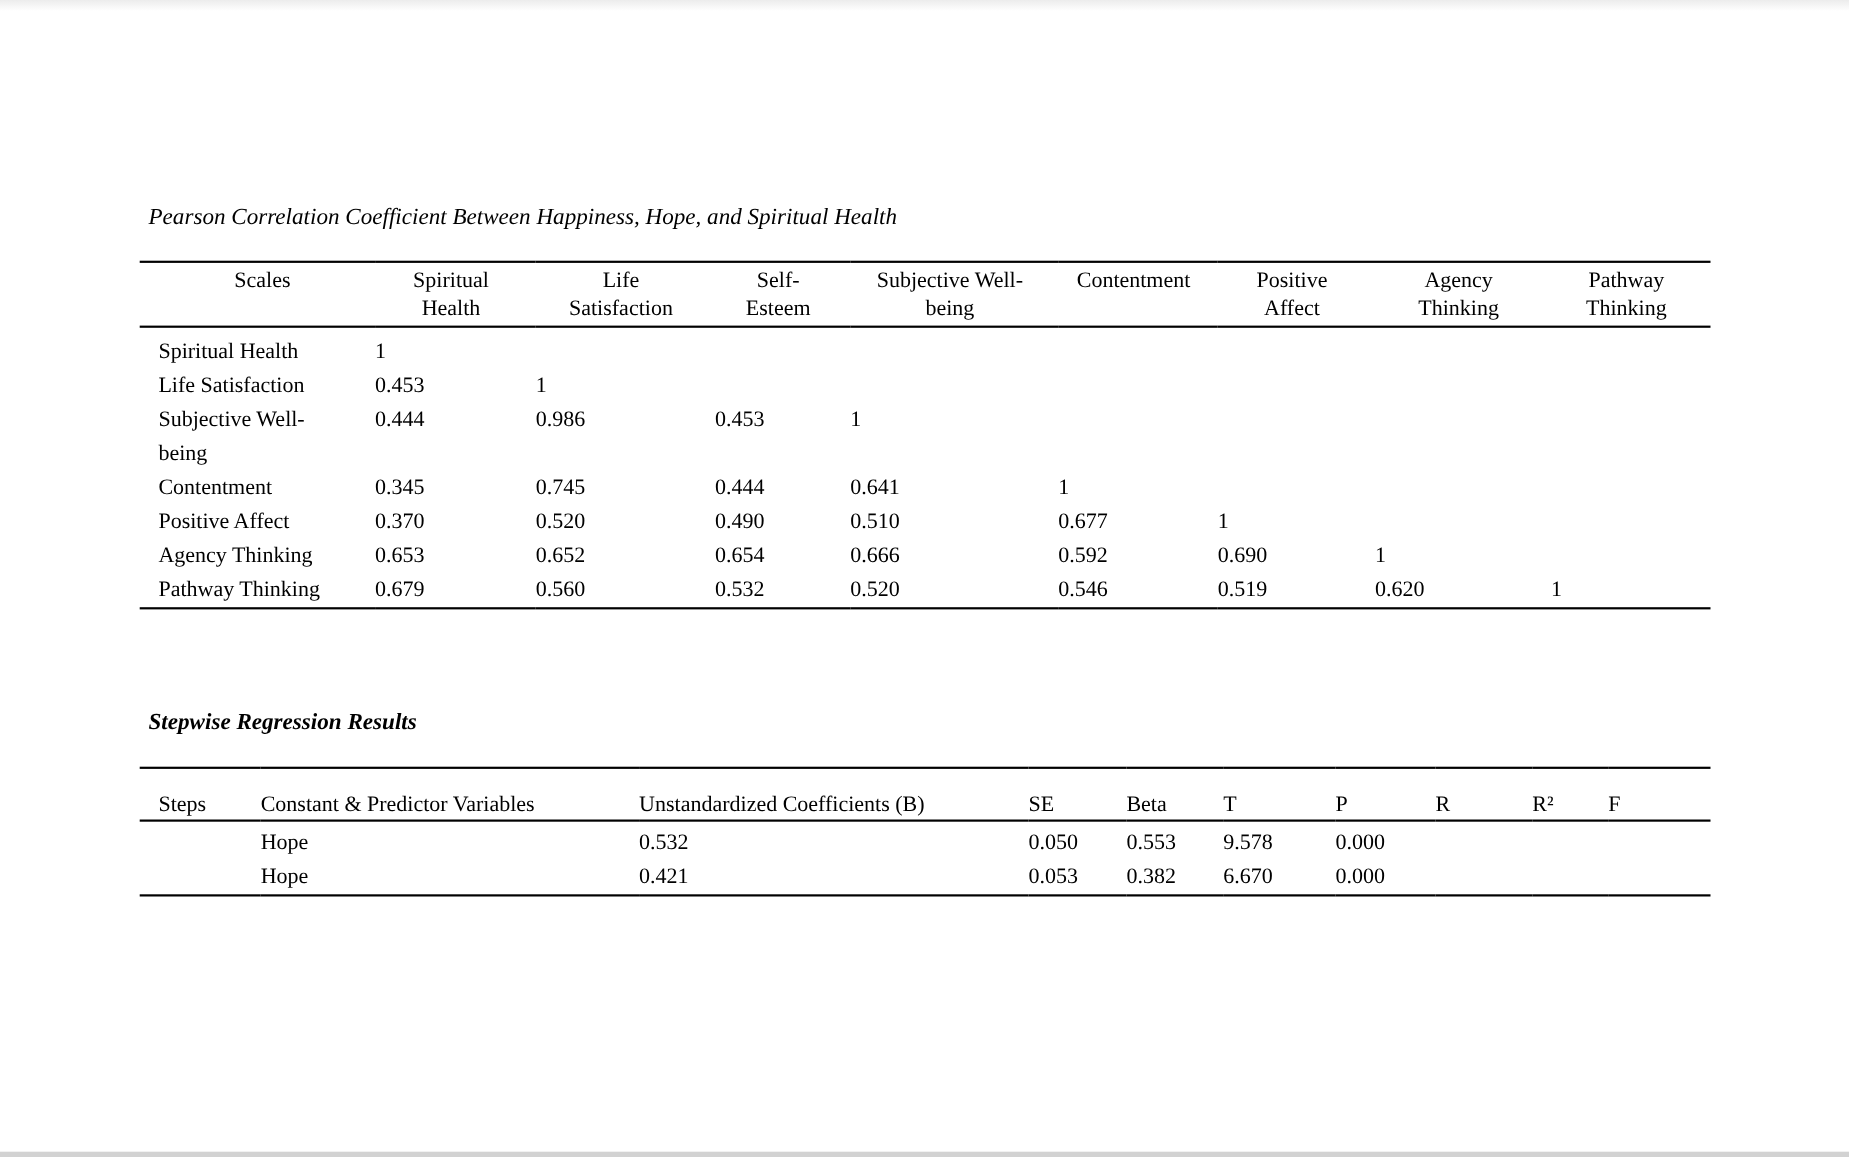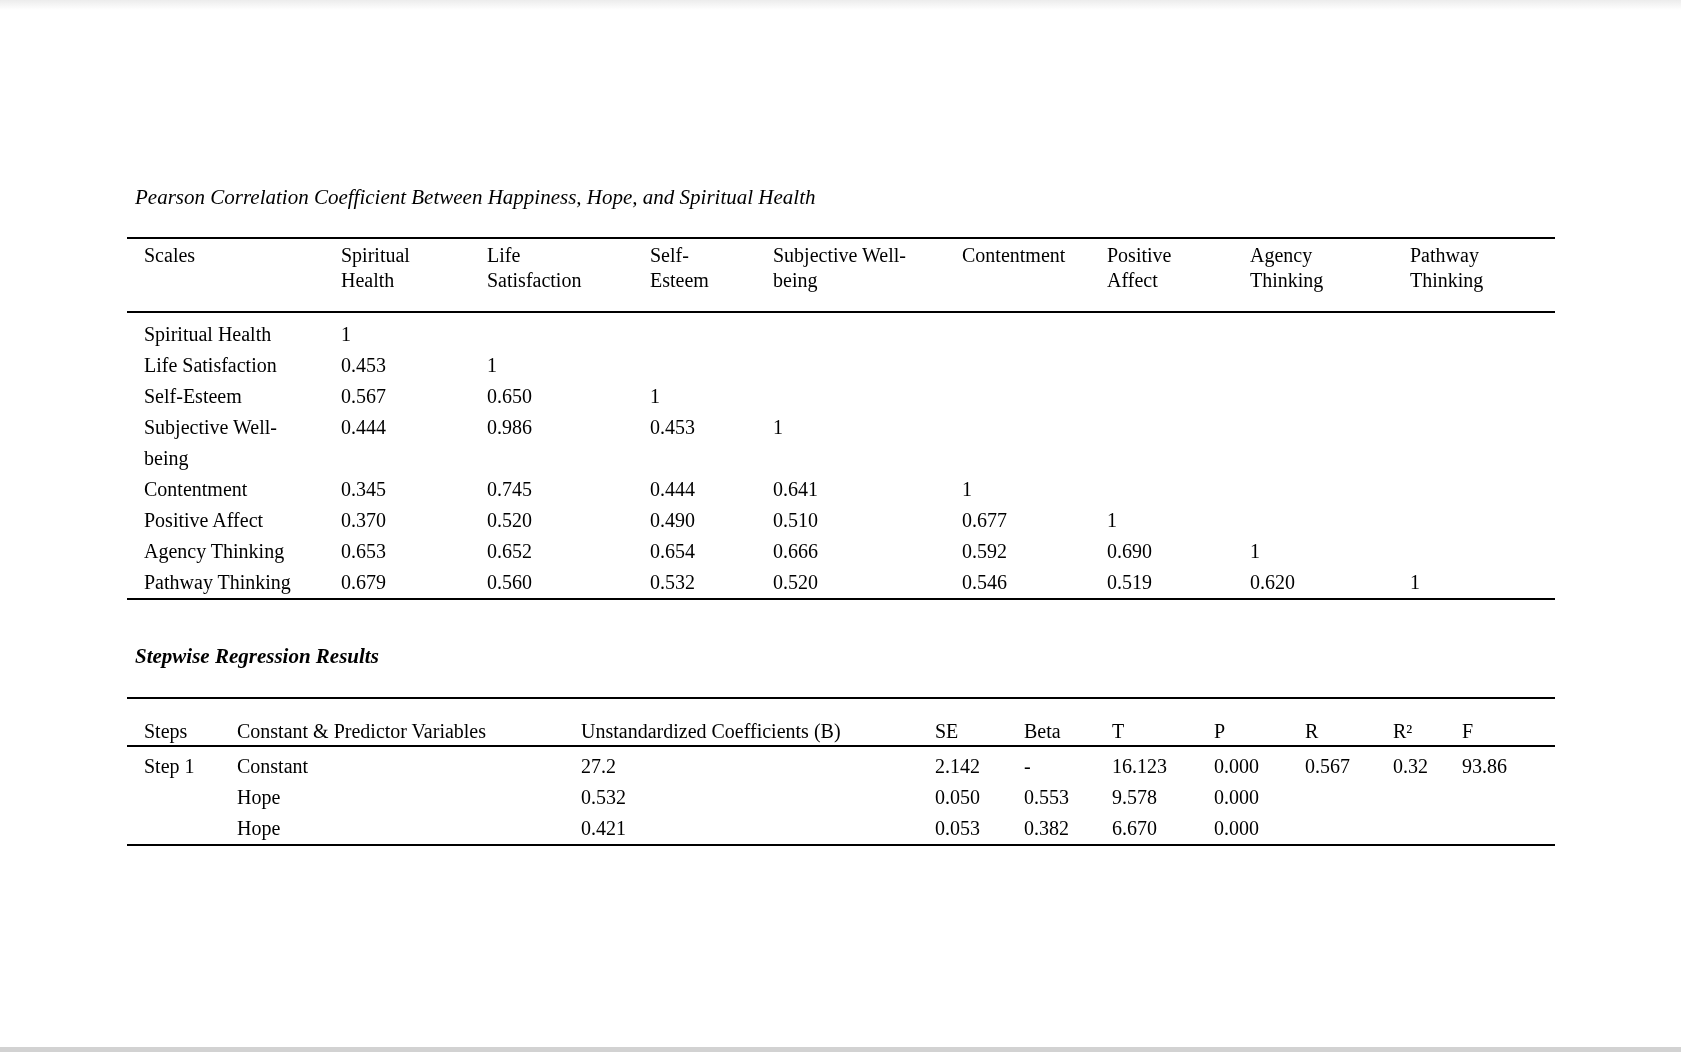--- a/index.html
+++ b/index.html
@@ -49,21 +49,21 @@
     vertical-align: top;
     padding: 0 8px 0 0;
     overflow: hidden;
   }
   .apa-table th:first-child, .apa-table td:first-child { padding-left: 17px; }
 
   .apa-table thead th { border-bottom: 2px solid #000; }
 
   
   #correlation-table th, #correlation-table td { white-space: pre-line; }
-  #correlation-table thead th { padding-top: 4px; padding-bottom: 18px; line-height: 25px; }
+  #correlation-table thead th { padding-top: 4px; padding-bottom: 3px; line-height: 25px; text-align: center; }
   #correlation-table tbody td { line-height: 31px; }
   #correlation-table tbody tr:first-child td { padding-top: 6px; }
 
   
   #regression-table thead th { padding-top: 21px; padding-bottom: 2px; line-height: 23px; }
   #regression-table tbody td { line-height: 31px; white-space: nowrap; }
   #regression-table tbody tr:first-child td { padding-top: 4px; }
 </style>
 </head>
 <body>
@@ -121,31 +121,20 @@
         <td>0.453</td>
         <td>1</td>
         <td></td>
         <td></td>
         <td></td>
         <td></td>
         <td></td>
         <td></td>
       </tr>
       <tr>
-        <td>Self-Esteem</td>
-        <td>0.567</td>
-        <td>0.650</td>
-        <td>1</td>
-        <td></td>
-        <td></td>
-        <td></td>
-        <td></td>
-        <td></td>
-      </tr>
-      <tr>
         <td>Subjective Well-
 being</td>
         <td>0.444</td>
         <td>0.986</td>
         <td>0.453</td>
         <td>1</td>
         <td></td>
         <td></td>
         <td></td>
         <td></td>
@@ -221,32 +210,20 @@
         <th>Beta</th>
         <th>T</th>
         <th>P</th>
         <th>R</th>
         <th>R²</th>
         <th>F</th>
       </tr>
   </thead>
   <tbody>
       <tr>
-        <td>Step 1</td>
-        <td>Constant</td>
-        <td>27.2</td>
-        <td>2.142</td>
-        <td>-</td>
-        <td>16.123</td>
-        <td>0.000</td>
-        <td>0.567</td>
-        <td>0.32</td>
-        <td>93.86</td>
-      </tr>
-      <tr>
         <td></td>
         <td>Hope</td>
         <td>0.532</td>
         <td>0.050</td>
         <td>0.553</td>
         <td>9.578</td>
         <td>0.000</td>
         <td></td>
         <td></td>
         <td></td>

